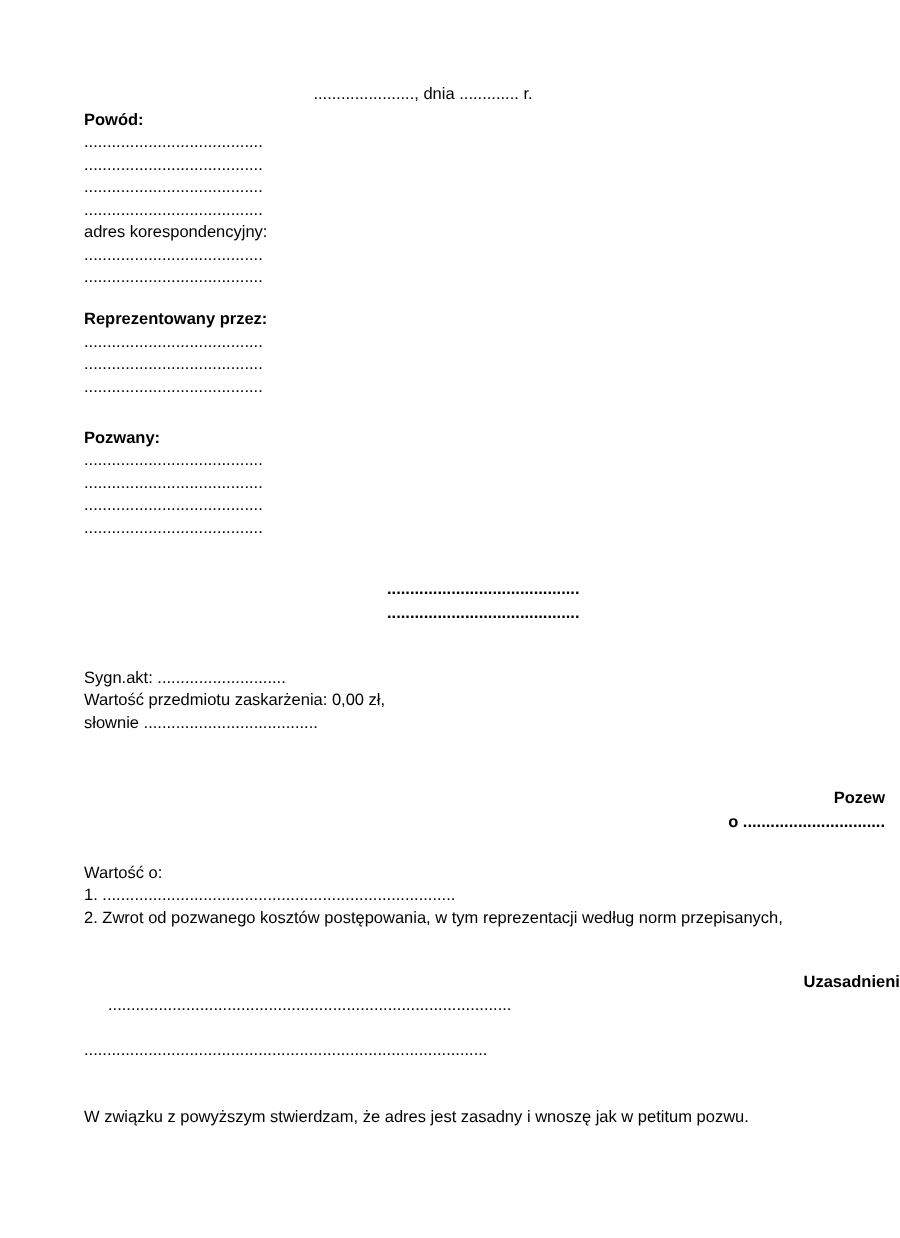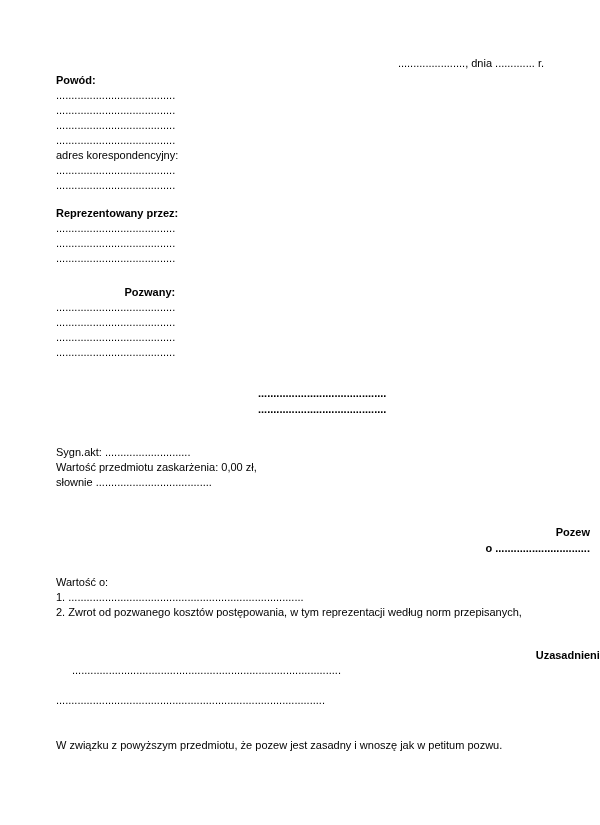--- a/index.html
+++ b/index.html
@@ -32,41 +32,41 @@
   }
   .b { font-weight: 700; }
   .centered { text-align: right; }
   .dots-indent { padding-left: 56px; }
 </style>
 </head>
 <body>
 
 <div>
 
-  <div class="sec line" style="top:56px; left:0; width:544px; text-align:right;">......................, dnia ............. r.</div>
+  <div class="sec line" style="top:56px; left:0; width:544px; text-align:center;padding-left:10px;">......................, dnia ............. r.</div>
 
   <div class="sec" style="top:73px;">
     <div class="line b">Powód:</div>
     <div class="line">.......................................</div>
     <div class="line">.......................................</div>
     <div class="line">.......................................</div>
     <div class="line">.......................................</div>
     <div class="line">adres korespondencyjny:</div>
     <div class="line">.......................................</div>
     <div class="line">.......................................</div>
   </div>
 
   <div class="sec" style="top:206px;">
     <div class="line b">Reprezentowany przez:</div>
     <div class="line">.......................................</div>
     <div class="line">.......................................</div>
     <div class="line">.......................................</div>
   </div>
 
-  <div class="sec" style="top:285px;text-align:right;">
+  <div class="sec" style="top:285px;">
     <div class="line b">Pozwany:</div>
     <div class="line">.......................................</div>
     <div class="line">.......................................</div>
     <div class="line">.......................................</div>
     <div class="line">.......................................</div>
   </div>
 
   <div class="sec" style="top:385px; left:258px;">
     <div class="line16 b">..........................................</div>
     <div class="line16 b">..........................................</div>
@@ -91,15 +91,15 @@
 
   <div class="sec" style="top:648px; left:16px; width:590px;">
     <div class="line b centered">Uzasadnienie</div>
     <div class="line dots-indent">........................................................................................</div>
   </div>
 
   <div class="sec" style="top:693px; left:0; width:590px;">
     <div class="line dots-indent">........................................................................................</div>
   </div>
 
-  <div class="sec line" style="top:738px;">W związku z powyższym przedmiotu, że pozew jest zasadny i wnoszę jak w petitum pozwu.</div>
+  <div class="sec line" style="top:738px;">W związku z powyższym stwierdzam, że adres jest zasadny i wnoszę jak w petitum pozwu.</div>
 
 </div>
 
 </body></html>

